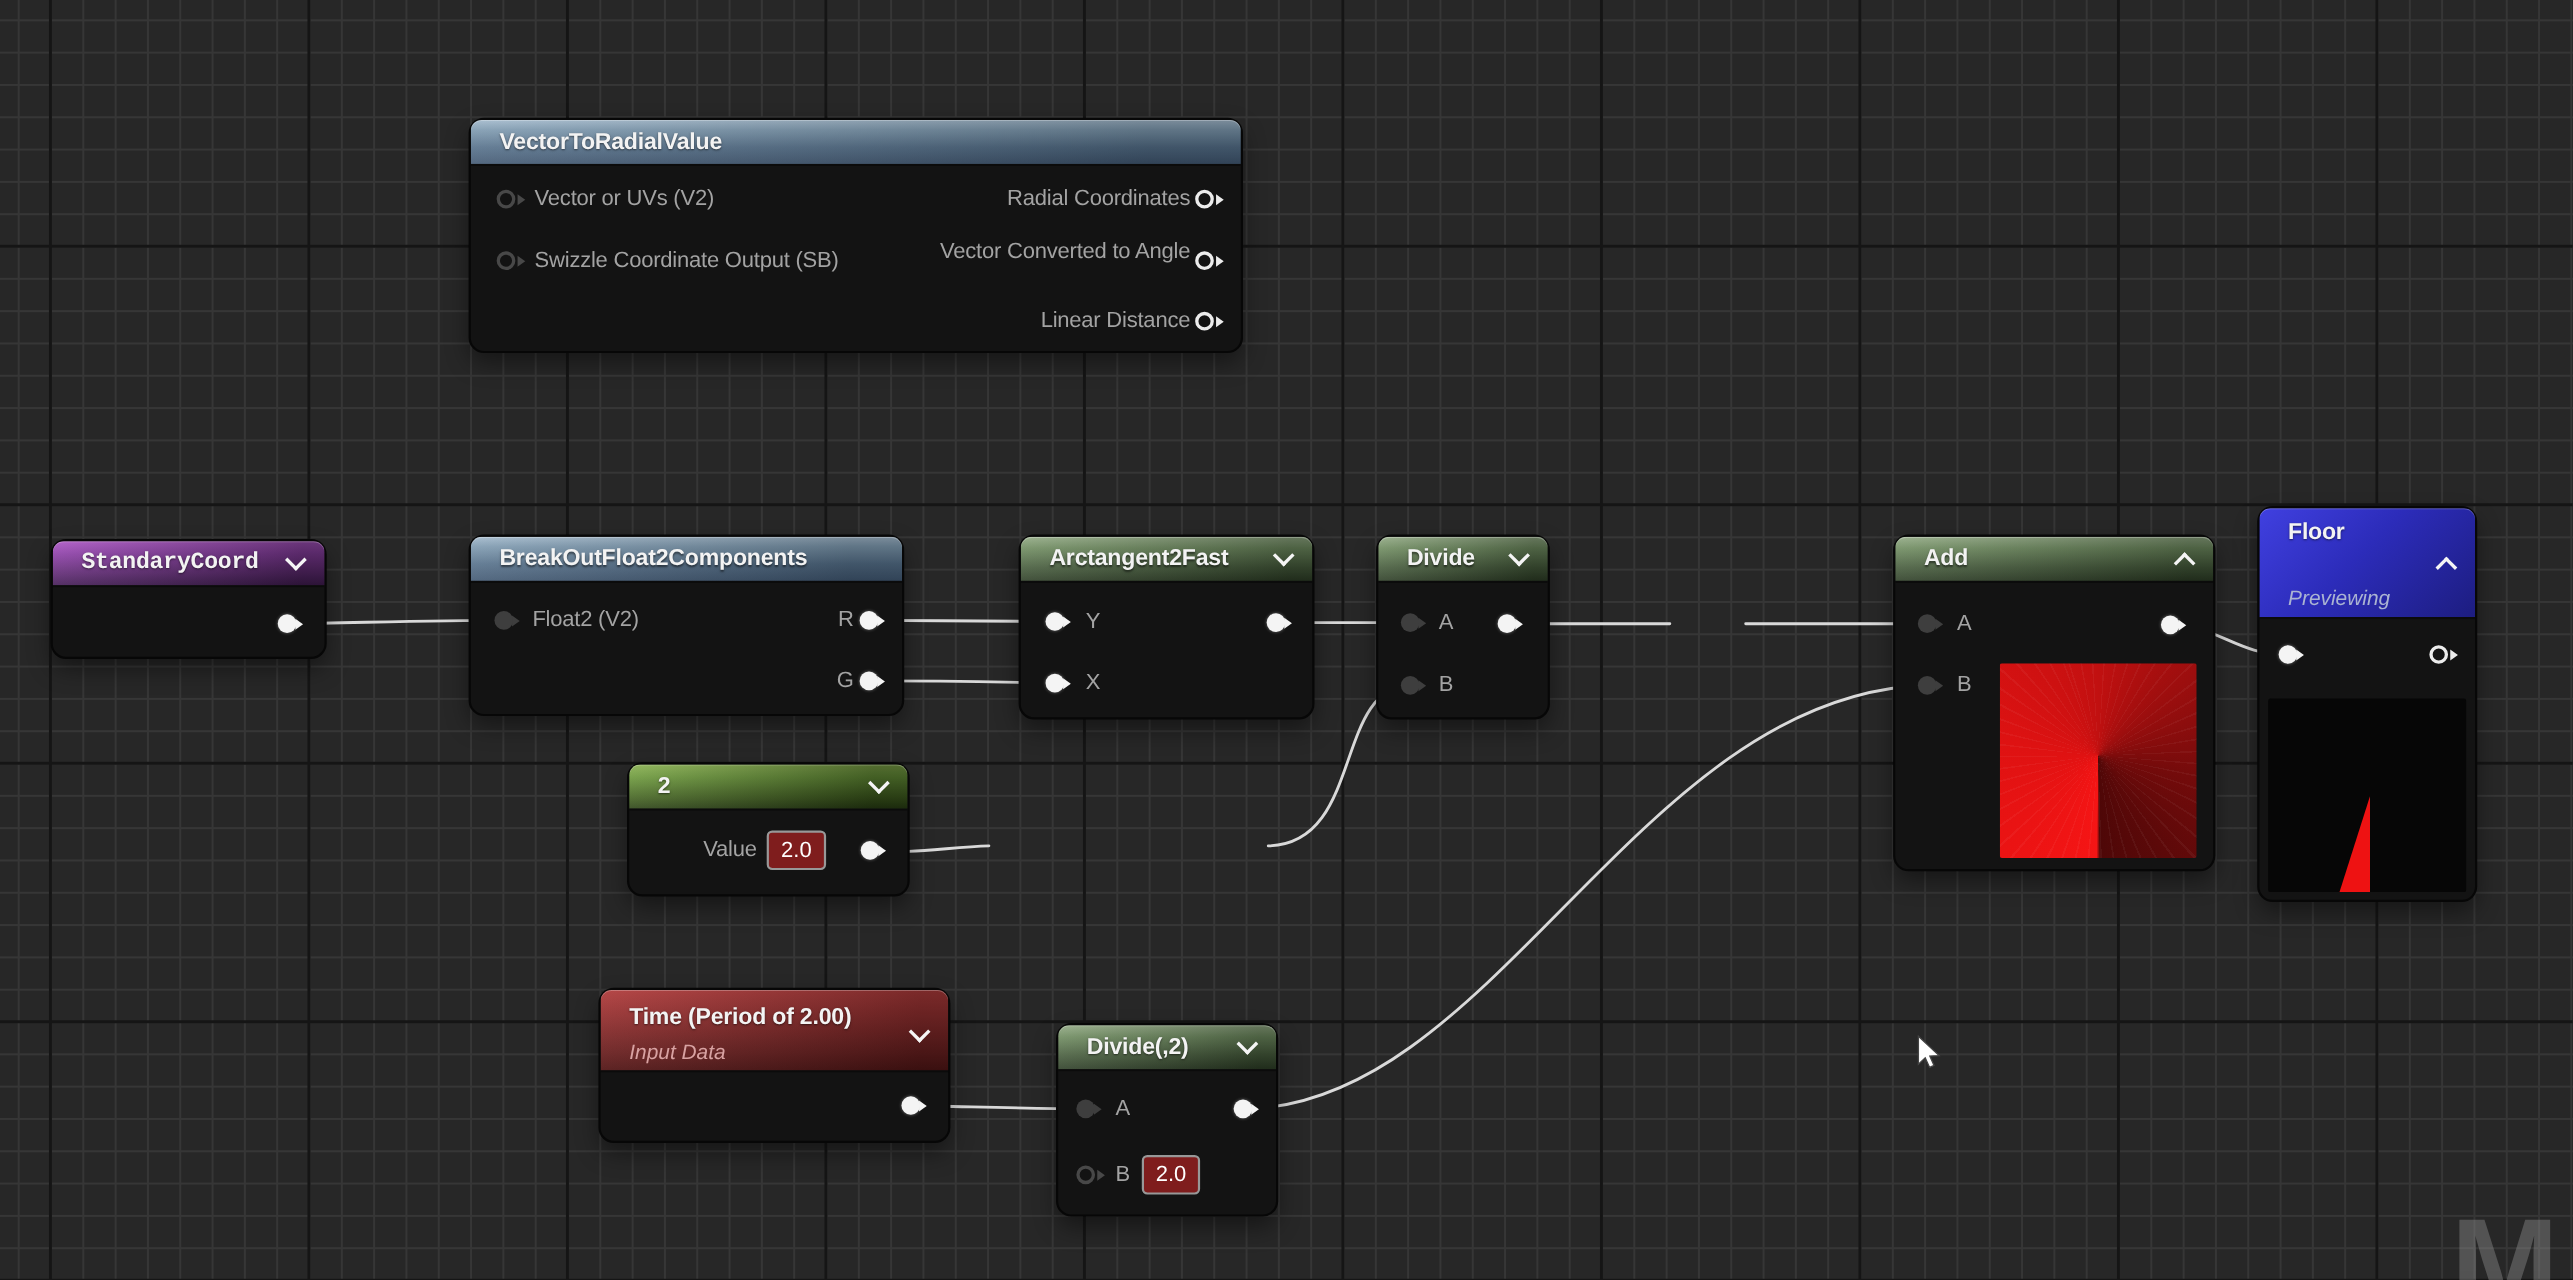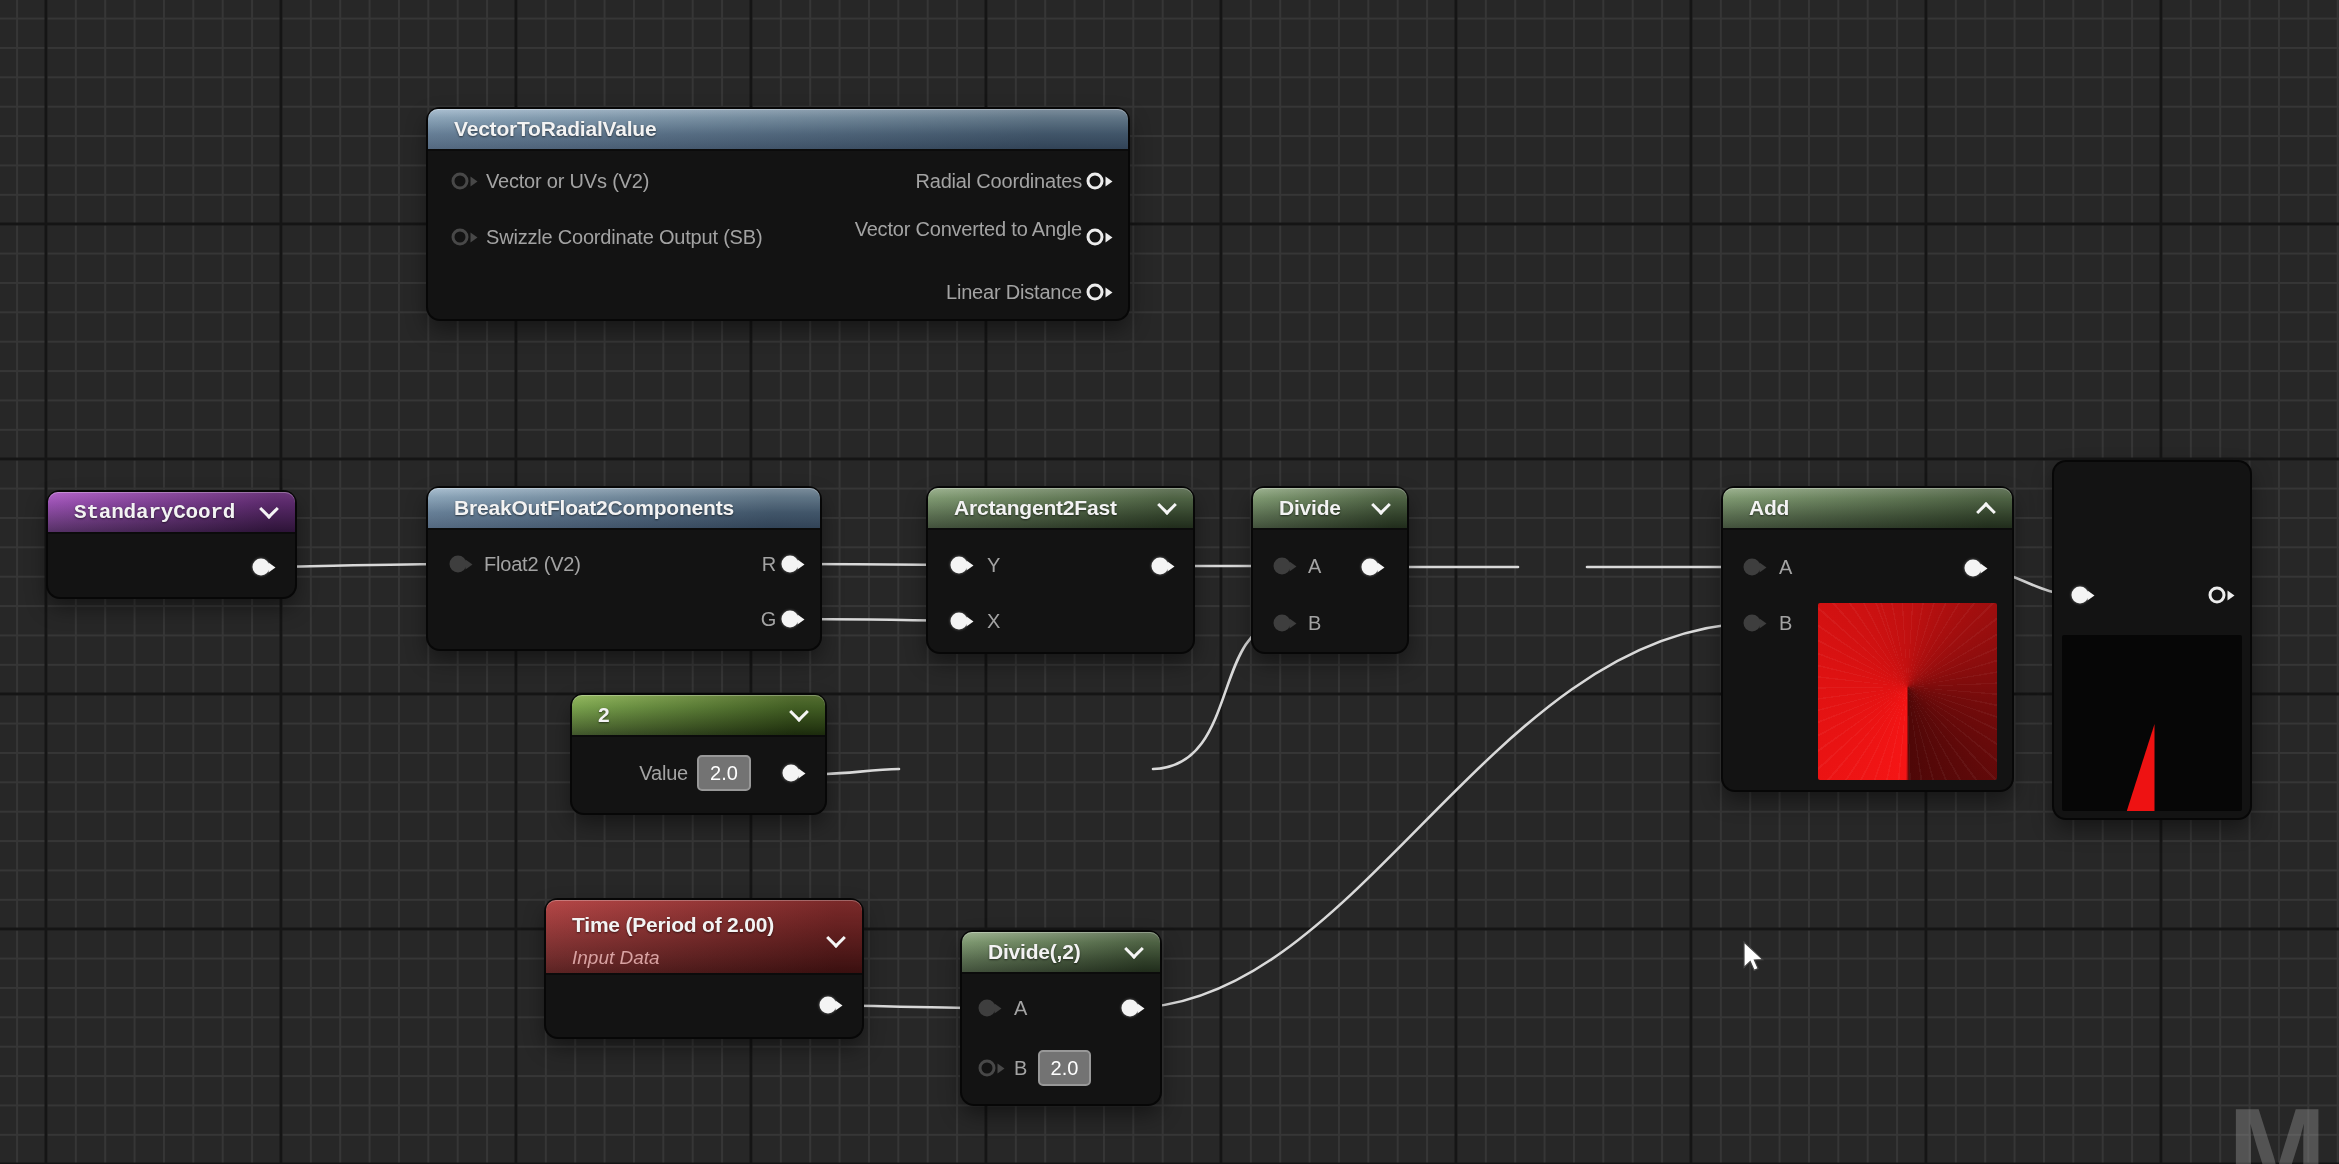--- a/index.html
+++ b/index.html
@@ -48,21 +48,21 @@
        border-left:7px solid currentColor;}
   .pin.wf{background:#f4f4f4;color:#f4f4f4;box-shadow:0 0 3px rgba(255,255,255,.4);}
   .pin.df{background:#3e3e3e;color:#3e3e3e;}
   .pin.wr{border:3.5px solid #ececec;color:#ececec;background:transparent;}
   .pin.dr{border:3.5px solid #484848;color:#484848;background:transparent;}
   .chev{position:absolute;right:16px;top:50%;transform:translateY(-50%);width:20px;height:16px;}
   .chev::before{content:"";position:absolute;left:3px;width:11px;height:11px;
        border-right:3.5px solid #f5f5f5;border-bottom:3.5px solid #f5f5f5;}
   .chev.down::before{top:-2px;transform:rotate(45deg);}
   .chev.up::before{top:5px;transform:rotate(-135deg);}
-  .vbox{position:absolute;border:2px solid #989898;border-radius:5px;background:#737373;
+  .vbox{position:absolute;border:2px solid #989898;border-radius:5px;background:#7f1d1d;
        color:#fff;font-size:20px;display:flex;align-items:center;justify-content:center;}
   .preview{position:absolute;border-radius:2px;}
   .prev-add{background:
        repeating-conic-gradient(from -18deg at 50% 47.5%,rgba(255,255,255,.045) 0 1deg,rgba(0,0,0,0) 1deg 7deg),
        conic-gradient(from 0deg at 50% 47.5%,
          #c11010 0deg,#9a0e0e 52deg,#740b0b 102deg,#5c0909 146deg,#4e0707 179deg,
          #f51515 181deg,#ea1313 228deg,#de1212 278deg,#cd1111 330deg,#c11010 360deg);}
   .prev-floor{background:#060606;overflow:hidden;}
   .wedge{position:absolute;left:0;top:0;width:100%;height:100%;background:#ee1212;
        clip-path:polygon(51.4% 50.5%,51.4% 100%,36% 100%);}
@@ -157,20 +157,26 @@
     </div>
     <span class="pin df" style="left:29px;top:79px"></span>
     <span class="lbl" style="left:56px;top:79px">A</span>
     <span class="pin wf" style="left:250px;top:80px"></span>
     <span class="pin df" style="left:29px;top:135px"></span>
     <span class="lbl" style="left:56px;top:135px">B</span>
     <div class="preview prev-add" style="left:95px;top:115px;width:179px;height:177px"></div>
   </div>
 
   <div class="node" style="left:2054px;top:462px;width:196px;height:356px">
+    <div class="hdr bluev" style="height:101px">
+      <span class="hdr-title" style="top:22px"></span>
+      <span class="hdr-title" style="top:22px">Floor</span>
+      <span class="chev up" style="top:50px"></span>
+      <span class="sub" style="left:26px;top:72px;color:#aab3d2;">Previewing</span>
+    </div>
     <span class="pin wf" style="left:26px;top:133px"></span>
     <span class="pin wr" style="left:163px;top:133px"></span>
     <div class="preview prev-floor" style="left:8px;top:173px;width:180px;height:176px">
       <div class="wedge"></div>
     </div>
   </div>
 
   <div class="node" style="left:572px;top:695px;width:253px;height:118px">
     <div class="hdr green2">
       <span class="hdr-title">2</span>

